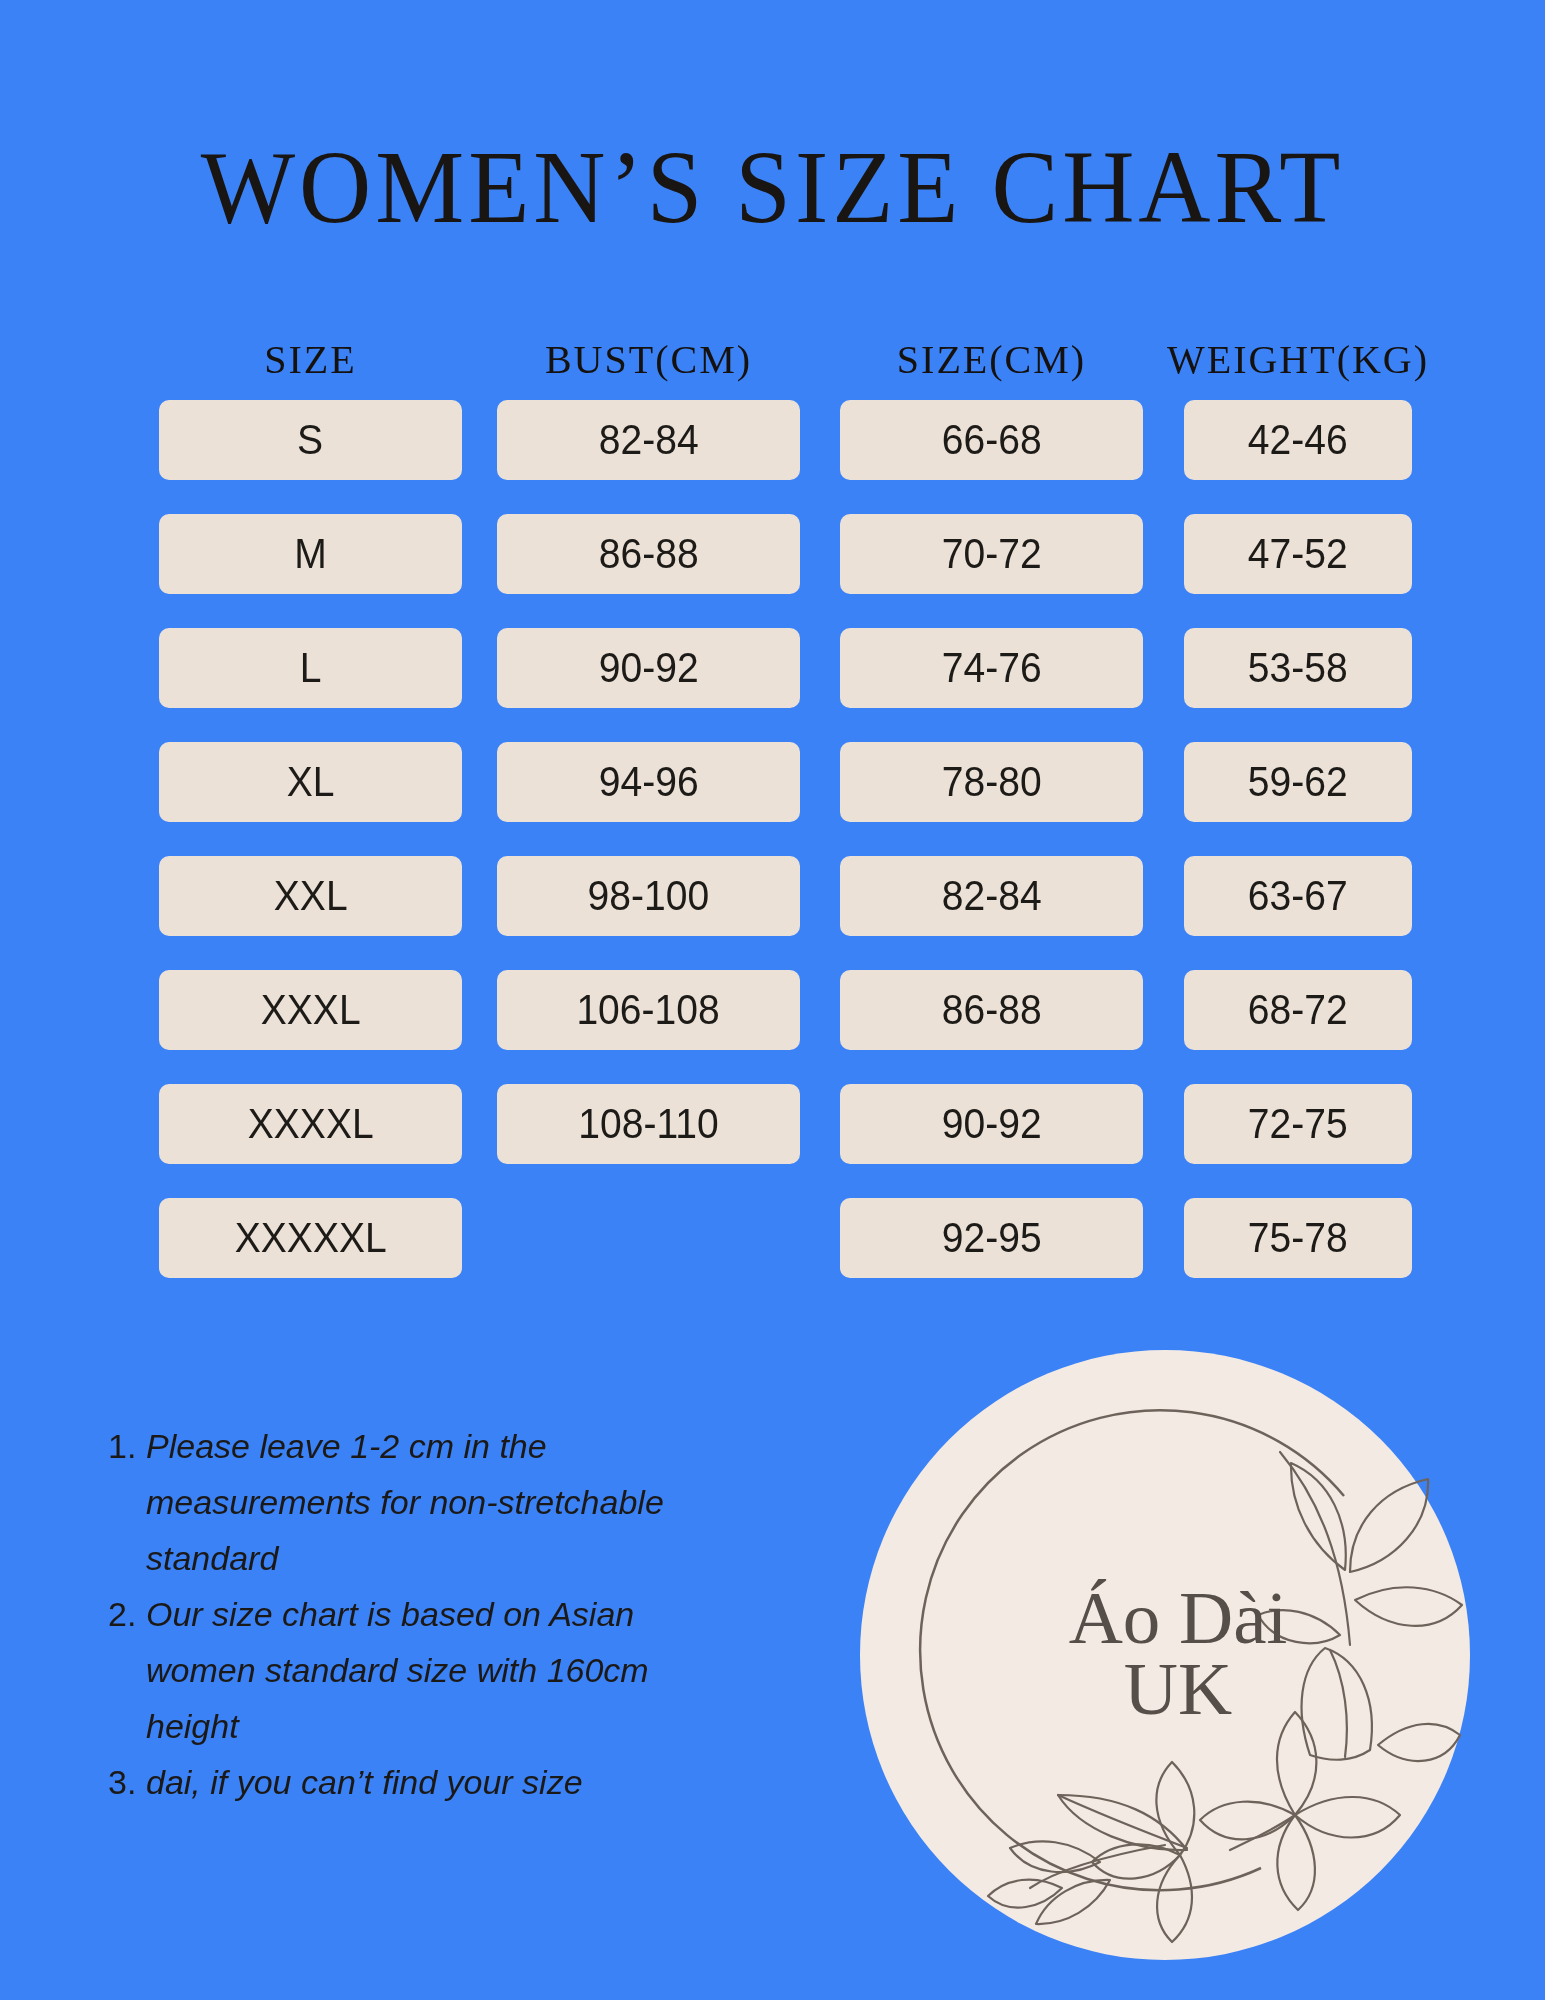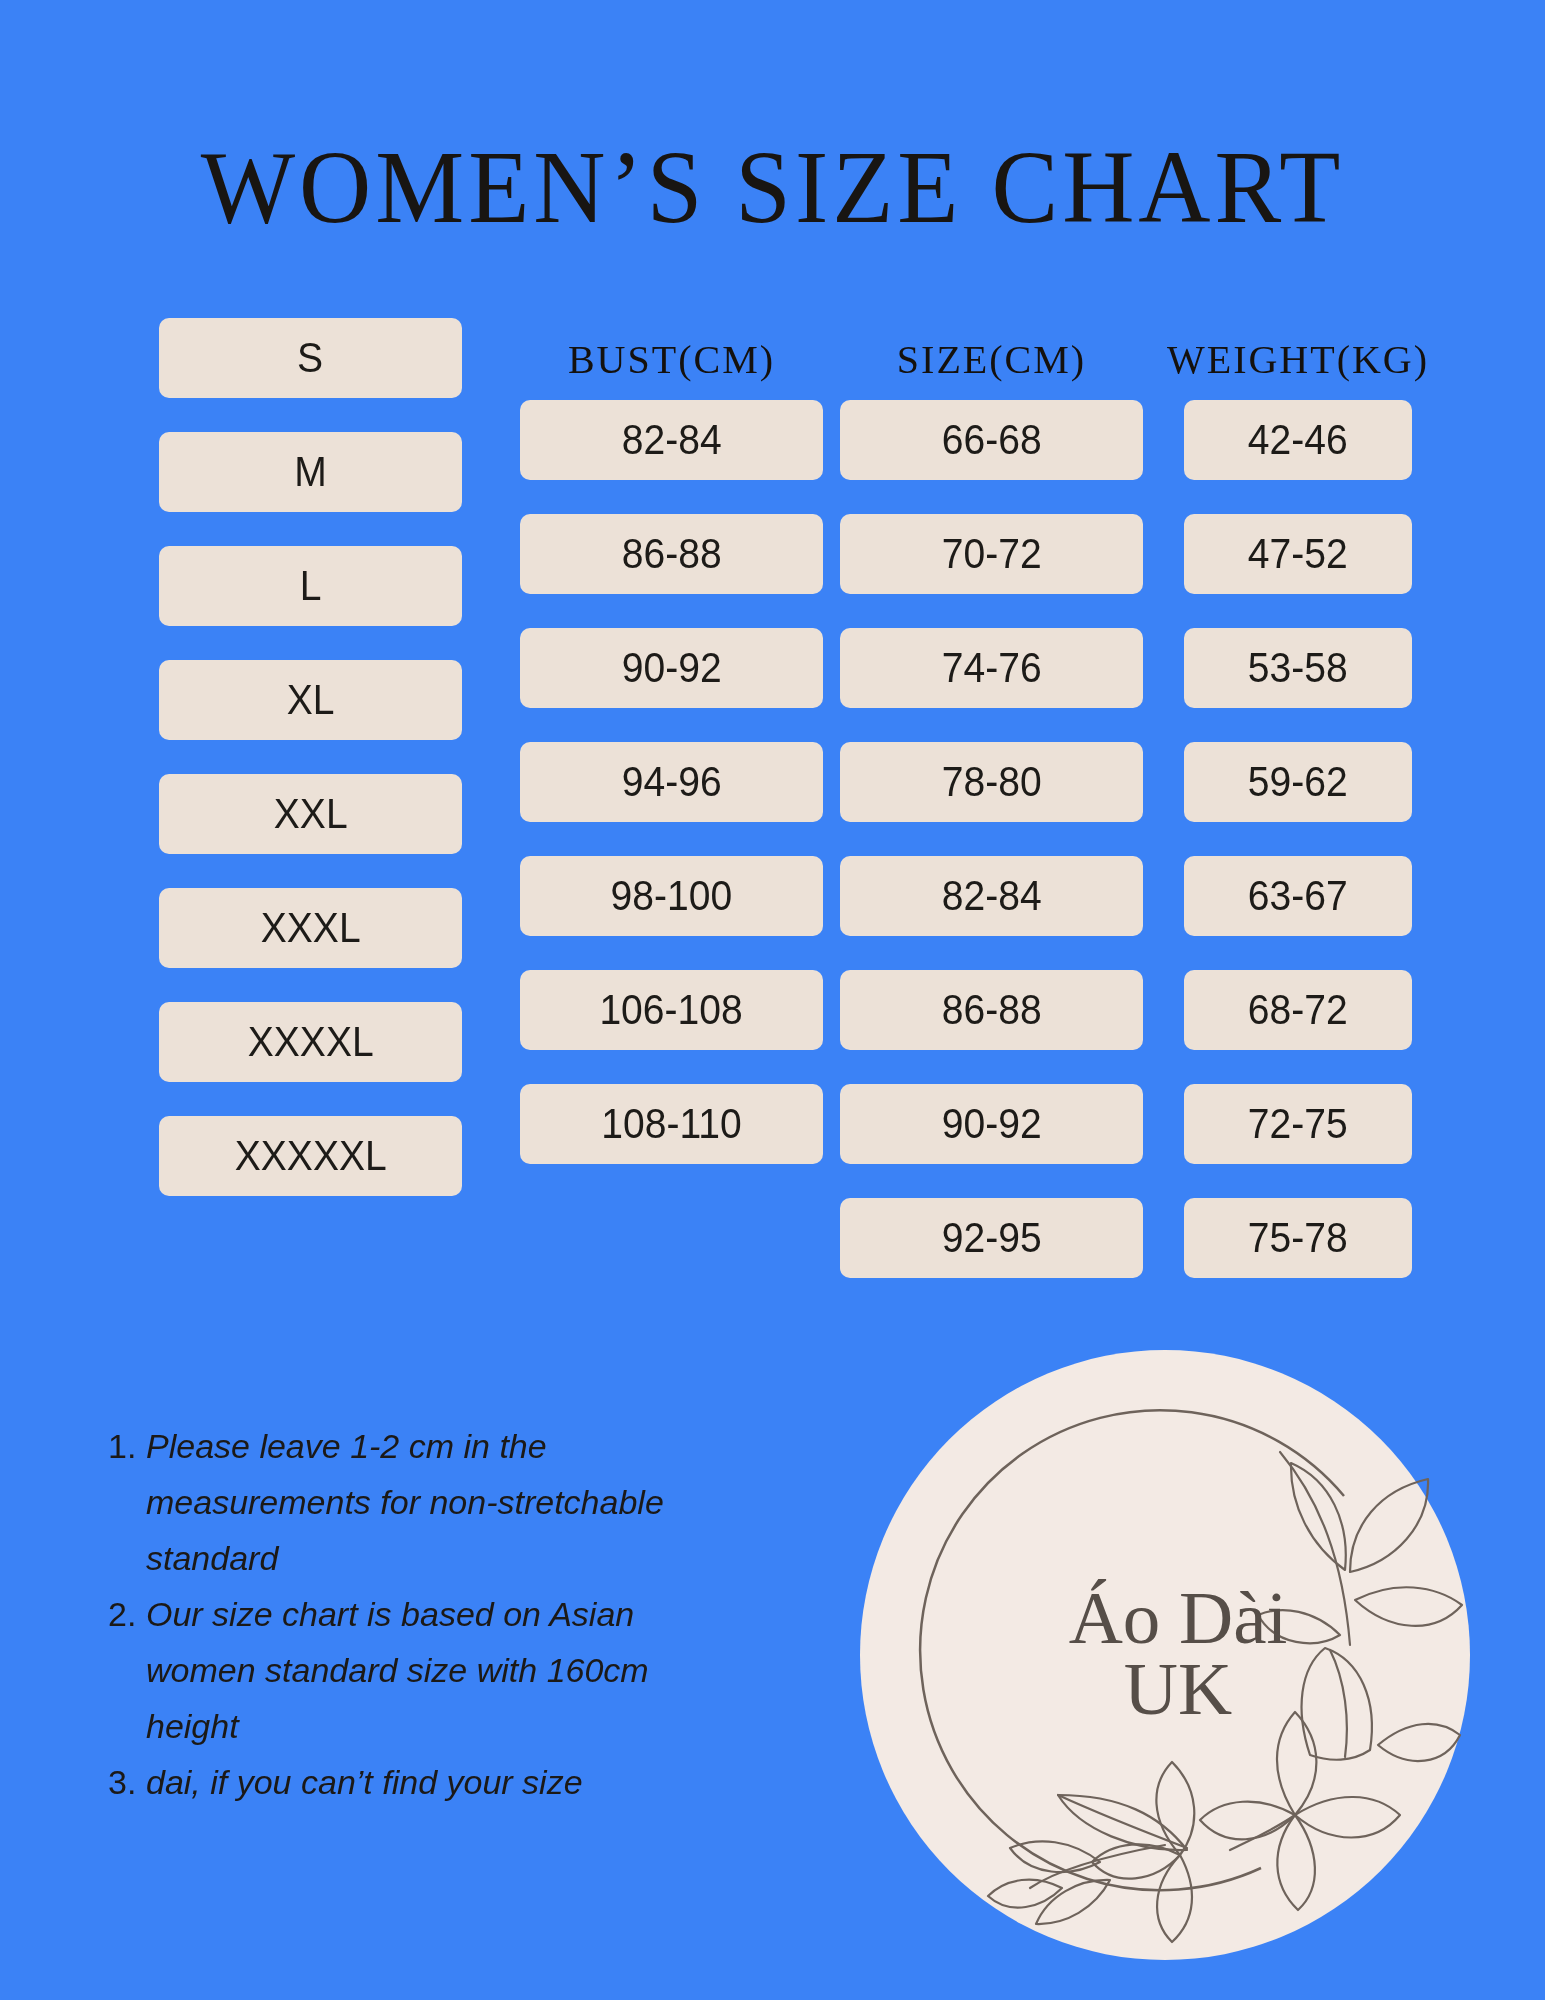--- a/index.html
+++ b/index.html
@@ -28,40 +28,41 @@
   }
   .cell{
     height:80px;margin-bottom:34px;
     background:#ece1d7;border-radius:10px;
     display:flex;align-items:center;justify-content:center;
     font-size:42px;color:#1d1b18;
     transform-origin:center;
   }
   .cell span{display:inline-block;transform:scaleX(.93);}
   .c1{left:159px;width:303px;}
-  .c2{left:520px;width:303px;}
+  .c2{left:497px;width:303px;}
   .c3{left:840px;width:303px;}
   .c4{left:1184px;width:228px;}
   .notes{
     position:absolute;left:108px;top:1418px;width:650px;
     font-size:34px;line-height:56px;color:#1b1917;
   }
   .note{display:flex;}
   .note .num{width:38px;flex:0 0 38px;}
   .note .body{flex:1;font-style:italic;}
   .logo{position:absolute;left:830px;top:1320px;width:670px;height:680px;}
 </style>
 </head>
 <body>
 
 <div class="page">
 
   <div class="title">WOMEN’S SIZE CHART</div>
 
   <div class="col c1">
+    <div class="col-head">SIZE</div>
     <div class="cell">
         <span>S</span>
       </div>
     <div class="cell">
         <span>M</span>
       </div>
     <div class="cell">
         <span>L</span>
       </div>
     <div class="cell">

